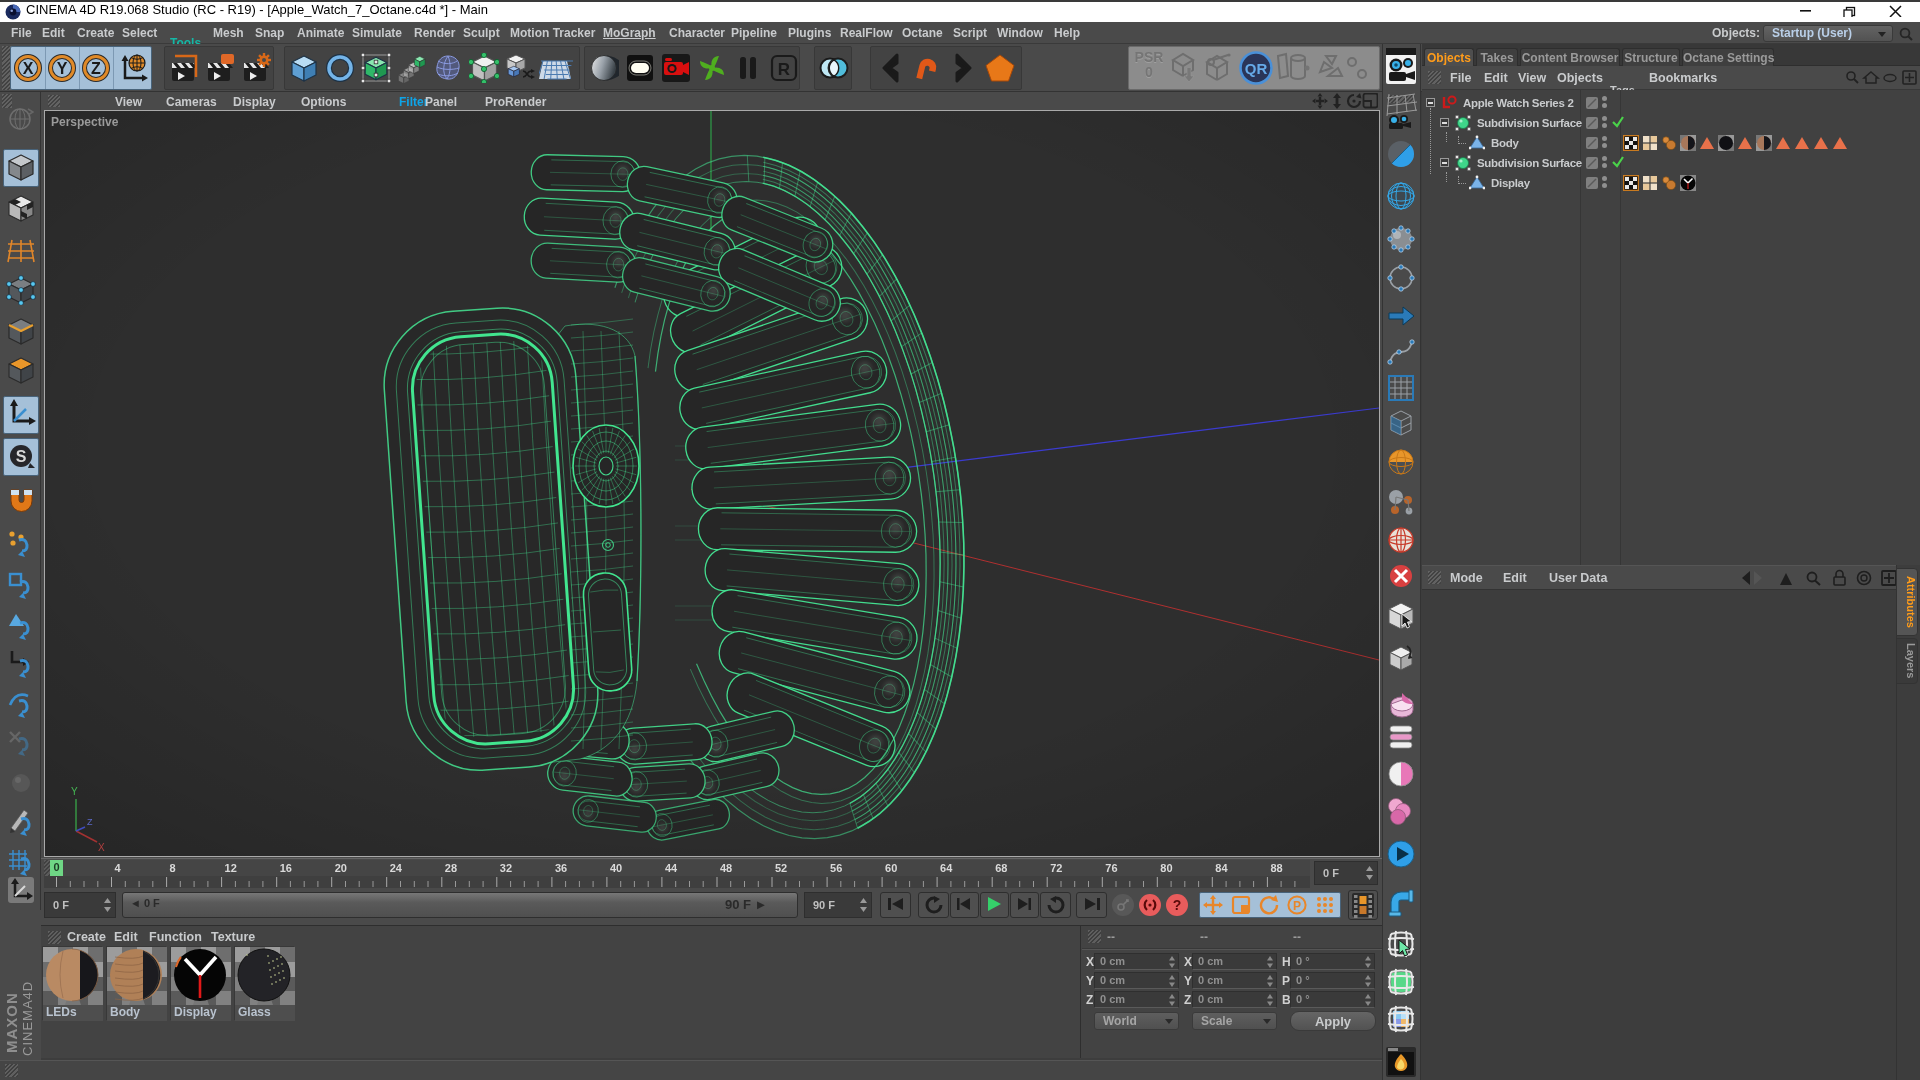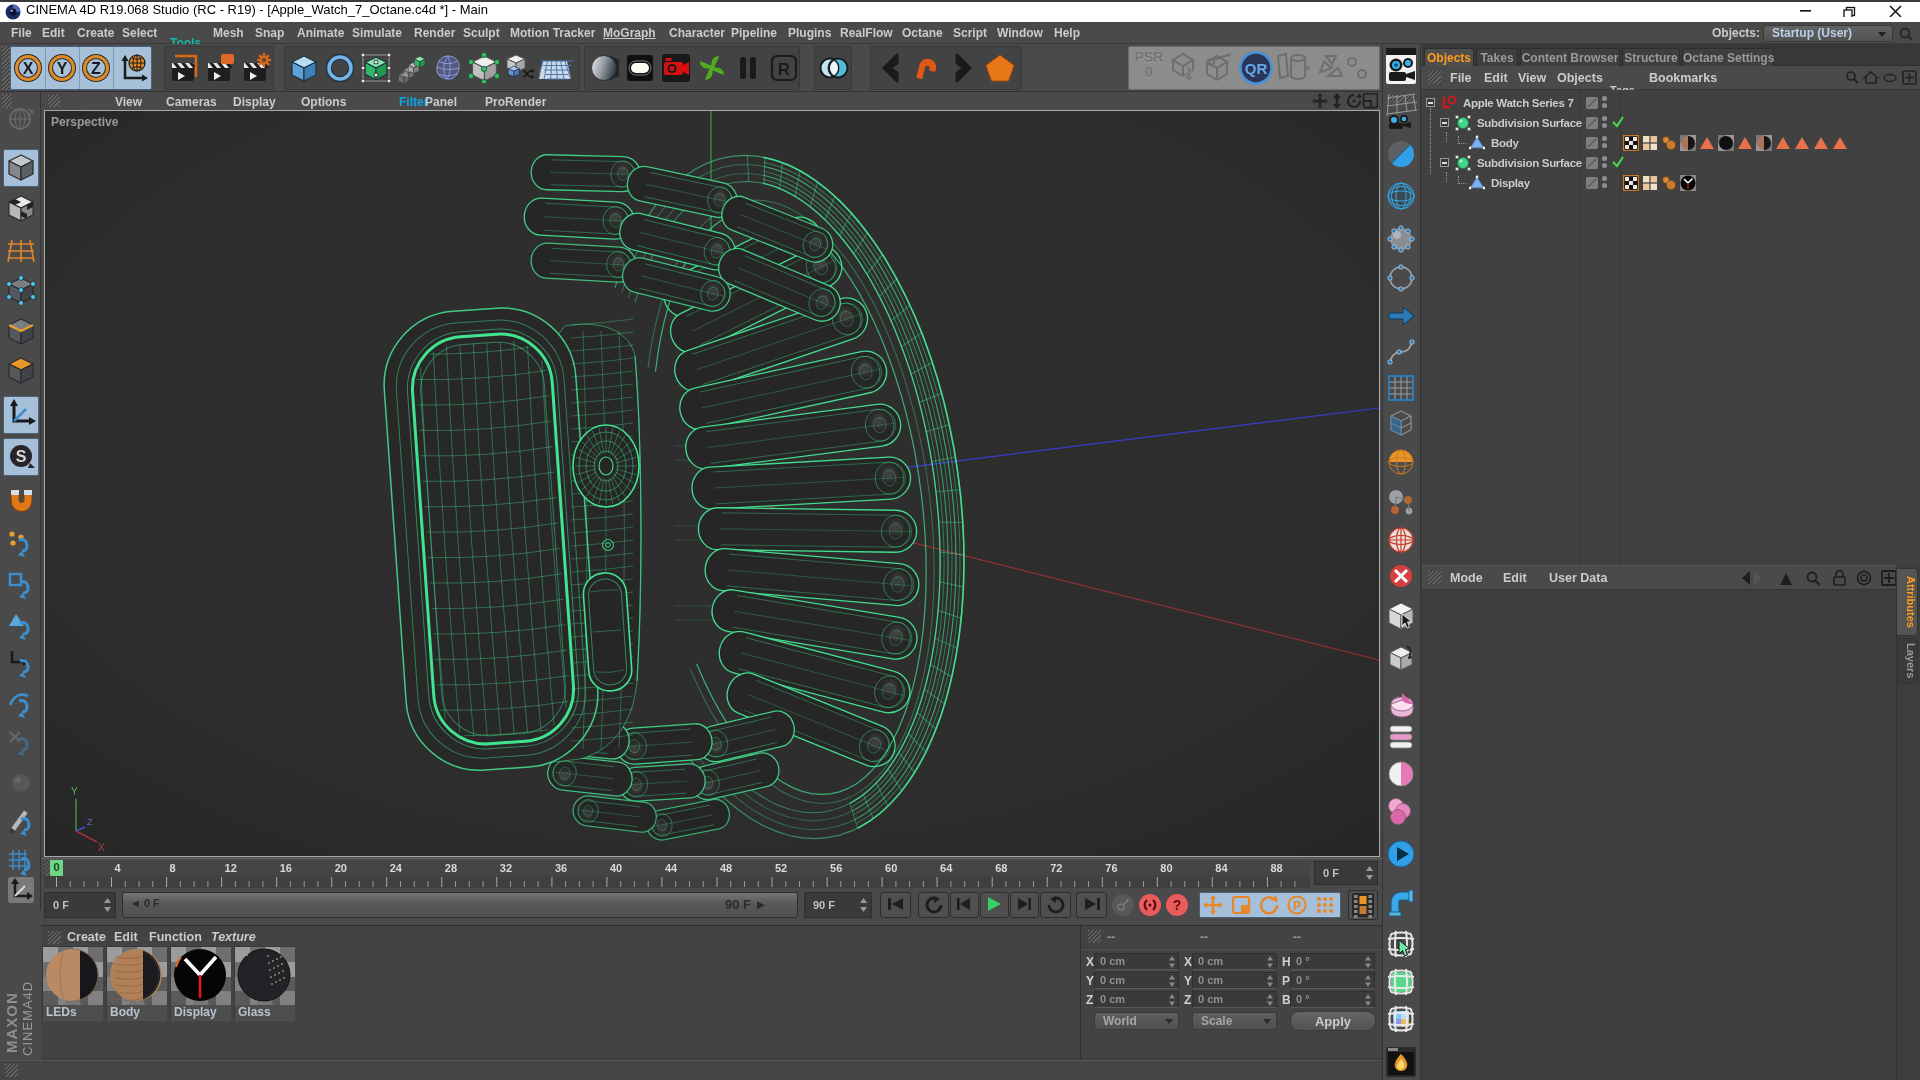--- a/index.html
+++ b/index.html
@@ -1157,21 +1157,21 @@
 <div style="left:1620px;top:90px;width:1px;height:475px;background:#363636;"></div>
 <div style="left:1430px;top:108px;width:1px;height:66px;border-left:1px dotted #999;"></div>
 <div style="left:1426px;top:98px;width:9px;height:9px;background:#3a3a3a;border:1px solid #999;"></div>
 <div style="left:1428px;top:101.5px;width:5px;height:2px;background:#ddd;"></div>
 <div style="left:1441px;top:95px;width:16px;height:16px;">
     <svg width="16" height="16" viewBox="0 0 16 16" style="">
       <path d="M3 2 V12 H9" fill="none" stroke="#cc1a1a" stroke-width="2.4"></path>
       <circle cx="11" cy="5" r="3.6" fill="none" stroke="#cc1a1a" stroke-width="2"></circle>
     </svg>
   </div>
-<div style="left:1463px;top:97px;width:220px;height:14px;font-family:'Liberation Sans',sans-serif;font-weight:bold;font-size:11.5px;color:#c9cbcd;letter-spacing:-0.3px;">Apple Watch Series 7</div>
+<div style="left:1463px;top:97px;width:220px;height:14px;font-family:'Liberation Sans',sans-serif;font-weight:bold;font-size:11.5px;color:#c9cbcd;letter-spacing:-0.3px;">Apple Watch Series 2</div>
 <div style="left:1586px;top:97px;width:12px;height:12px;background:#7f7f7f;border-radius:2px;">
     <svg width="12" height="12" viewBox="0 0 12 12" style="">
       <line x1="2" y1="10" x2="10" y2="2" stroke="#5a5a5a" stroke-width="1.5"></line>
     </svg>
   </div>
 <div style="left:1602px;top:96px;width:5px;height:5px;background:#8f8f8f;border-radius:50%;"></div>
 <div style="left:1602px;top:103px;width:5px;height:5px;background:#8f8f8f;border-radius:50%;"></div>
 <div style="left:1440px;top:118px;width:9px;height:9px;background:#3a3a3a;border:1px solid #999;"></div>
 <div style="left:1442px;top:121.5px;width:5px;height:2px;background:#ddd;"></div>
 <div style="left:1455px;top:115px;width:16px;height:16px;">
@@ -1661,21 +1661,21 @@
       <rect x="17.5" y="23" width="3.5" height="3" fill="#888"></rect>
       <rect x="8.5" y="4" width="7" height="8" fill="#e8962a"></rect>
       <rect x="8.5" y="14" width="7" height="8" fill="#c8782a"></rect>
     </svg>
   </div>
 <div style="left:41px;top:925px;width:1039px;height:133px;background:#434343;border-top:1px solid #2e2e2e;"></div>
 <div style="left:48px;top:931px;width:13px;height:13px;background:repeating-linear-gradient(135deg,#7a7a7a 0 1.5px,#3a3a3a 1.5px 3px);opacity:.5;"></div>
 <div style="left:67px;top:930px;width:80px;height:14px;font-family:'Liberation Sans',sans-serif;font-weight:bold;font-size:12.5px;color:#c9cbcd;">Create</div>
 <div style="left:114px;top:930px;width:80px;height:14px;font-family:'Liberation Sans',sans-serif;font-weight:bold;font-size:12.5px;color:#c9cbcd;">Edit</div>
 <div style="left:149px;top:930px;width:80px;height:14px;font-family:'Liberation Sans',sans-serif;font-weight:bold;font-size:12.5px;color:#c9cbcd;">Function</div>
-<div style="left:211px;top:930px;width:80px;height:14px;font-family:'Liberation Sans',sans-serif;font-weight:bold;font-size:12.5px;color:#c9cbcd;font-style:italic;">Texture</div>
+<div style="left:211px;top:930px;width:80px;height:14px;font-family:'Liberation Sans',sans-serif;font-weight:bold;font-size:12.5px;color:#c9cbcd;">Texture</div>
 <div style="left:42px;top:946px;width:60px;height:74px;background:#ec4899;border:1px solid #383838;">
     <svg width="60" height="58" viewBox="0 0 60 58" style="">
       <rect x="0" y="0" width="15" height="15" fill="#9c9c9c"></rect>
       <rect x="0" y="15" width="15" height="15" fill="#6e6e6e"></rect>
       <rect x="15" y="0" width="15" height="15" fill="#6e6e6e"></rect>
       <rect x="15" y="15" width="15" height="15" fill="#9c9c9c"></rect>
       <rect x="30" y="0" width="15" height="15" fill="#9c9c9c"></rect>
       <rect x="30" y="15" width="15" height="15" fill="#6e6e6e"></rect>
       <rect x="45" y="0" width="15" height="15" fill="#6e6e6e"></rect>
       <rect x="45" y="15" width="15" height="15" fill="#9c9c9c"></rect>

